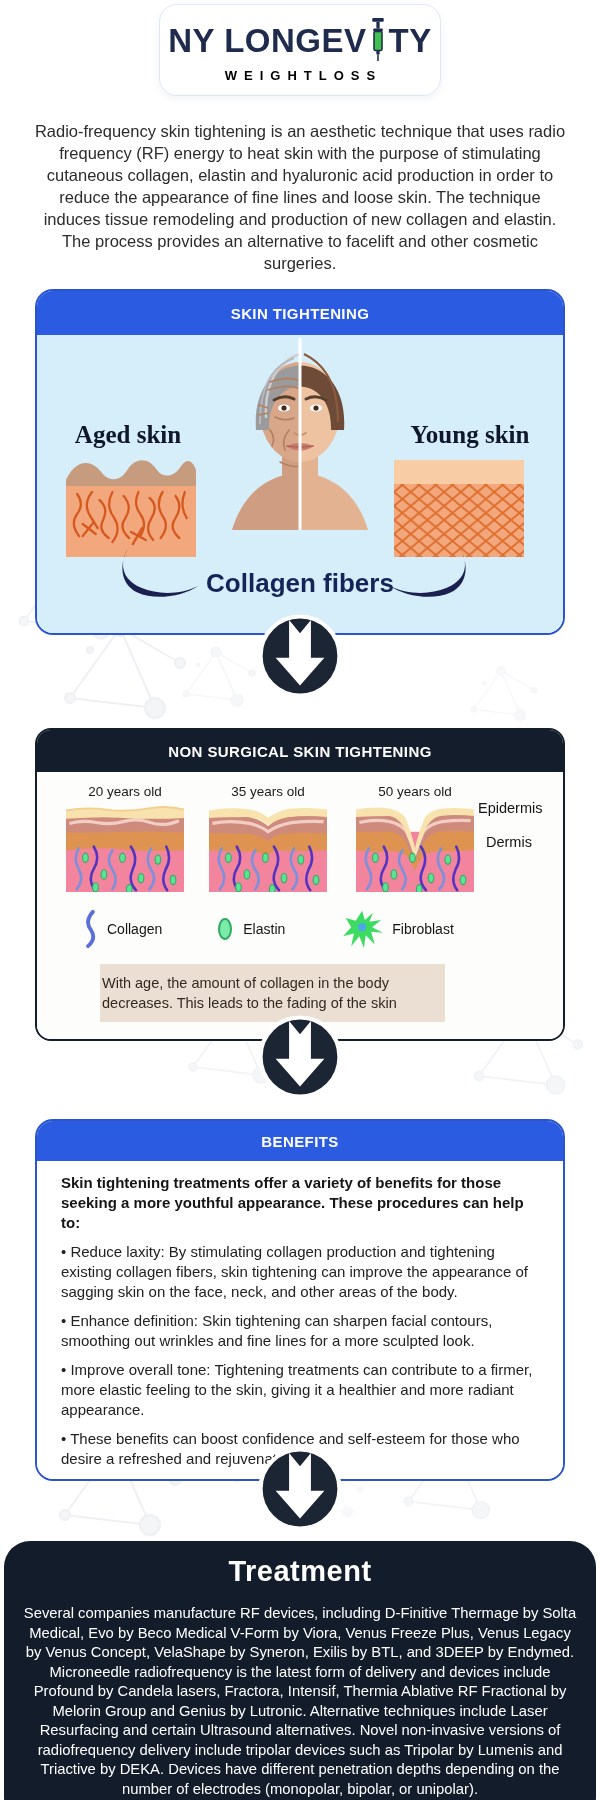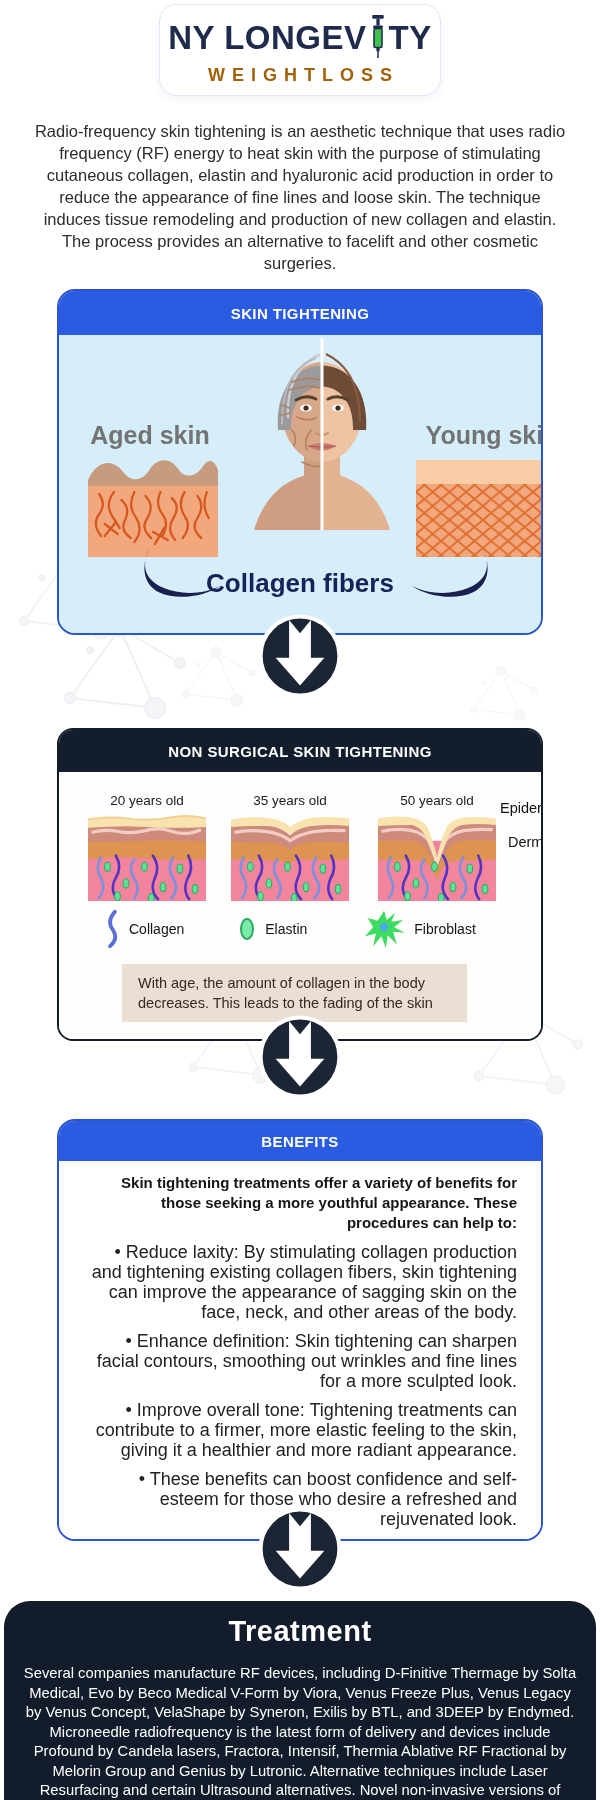--- a/index.html
+++ b/index.html
@@ -11,61 +11,61 @@
   .bg-layer { position:absolute; top:0; left:0; width:600px; height:1800px; z-index:0; pointer-events:none; }
   .content { position:relative; z-index:1; }
 
   
   .logo-card { width:282px; height:92px; margin:4px auto 0; background:#fff;
     border:1.5px solid #dfe7f7; border-radius:18px; display:flex; flex-direction:column;
     align-items:center; justify-content:center; box-shadow:0 3px 8px rgba(30,60,120,.06); }
   .logo-line { display:flex; align-items:center; font-weight:700; font-size:33px;
     color:#1f2b4d; letter-spacing:.5px; line-height:1; }
   .logo-syringe { margin:0 2px 2px; }
-  .logo-sub { color:#a16207; font-size:18px; font-weight:700; letter-spacing:7px;
+  .logo-sub { color:#000000; font-size:13px; font-weight:700; letter-spacing:7px;
     margin-top:4px; padding-left:7px; }
 
   .intro { width:540px; margin:24px auto 6px; text-align:center; font-size:16.5px;
     line-height:22px; color:#2c2c2c; }
 
   
-  .card { width:486px; margin:0 auto; border-radius:18px; overflow:hidden; position:relative; background:#fff; }
+  .card { width:530px; margin:0 auto; border-radius:18px; overflow:hidden; position:relative; background:#fff; }
   .chead { height:44px; display:flex; align-items:center; justify-content:center;
     color:#fff; font-weight:700; font-size:15px; letter-spacing:.4px; }
   .blue-h { background:#2b5be0; }
   .dark-h { background:#141d2b; }
 
   .c1 { margin-top:15px; border:2px solid #2a55ce; }
   .c1 .cbody { background:#d6edfa; height:298px; position:relative; }
   .abs { position:absolute; }
-  .skin-label { font-size:25px; font-weight:700; color:#737373; text-align:center; width:170px; }
+  .skin-label { font-size:25px; font-weight:700; color:#0f172a; text-align:center; width:170px;font-family:Liberation Serif, serif; }
   .caption { width:100%; text-align:center; font-size:26px; font-weight:700; color:#152458; }
 
   .arrow { display:flex; justify-content:center; position:relative; z-index:3; height:84px; }
   .a1 { margin-top:-21px; }
   .a2 { margin-top:-26px; }
   .a3 { margin-top:-34px; }
 
   .c2 { margin-top:30px; border:2px solid #141d2b; border-radius:16px; }
   .c2 .chead { height:42px; }
   .c2 .cbody { background:#fdfdfc; height:267px; position:relative; }
-  .panel { position:absolute; top:21px; width:118px; }
+  .panel { position:absolute; top:12px; width:118px; }
   .plabel { text-align:center; font-size:13.5px; color:#1a1a1a; margin-bottom:5px; }
   .layer-label { position:absolute; font-size:14.5px; color:#141414; }
   .legend { position:absolute; top:135px; left:45px; display:flex; align-items:center; }
   .leg-item { display:flex; align-items:center; font-size:14px; color:#141414; }
   .leg-item .lbl { margin-left:9px; }
   .note-box { position:absolute; left:63px; top:192px; width:345px; background:#ebded2;
-    padding:9px 16px; font-size:14.5px; line-height:20px; color:#332a22; }
+    padding:9px 2px; font-size:14.5px; line-height:20px; color:#332a22; }
 
   .c3 { margin-top:20px; border:2px solid #2a55ce; }
   .c3 .chead { height:40px; }
-  .c3 .cbody { background:#fff; padding:12px 24px 10px; text-align:right; }
+  .c3 .cbody { background:#fff; padding:12px 24px 10px; text-align:left; }
   .benefit-intro { font-weight:700; font-size:15px; line-height:20px; color:#161616; margin-bottom:9px; }
-  .bullet { font-size:18px; line-height:20px; color:#222; margin-bottom:9px; }
+  .bullet { font-size:15px; line-height:20px; color:#222; margin-bottom:9px; }
 
   .treatment { width:592px; margin:10px auto 0; background:#131c2b; border-radius:26px;
     color:#fff; padding:14px 16px 12px; height:282px; }
   .t-title { text-align:center; font-size:29px; font-weight:800; letter-spacing:.5px; margin-bottom:16px; }
   .t-text { text-align:center; font-size:14.8px; line-height:19.5px; font-weight:400; }
 </style>
 </head>
 <body>
 
 <svg class="bg-layer" aria-hidden="true">

